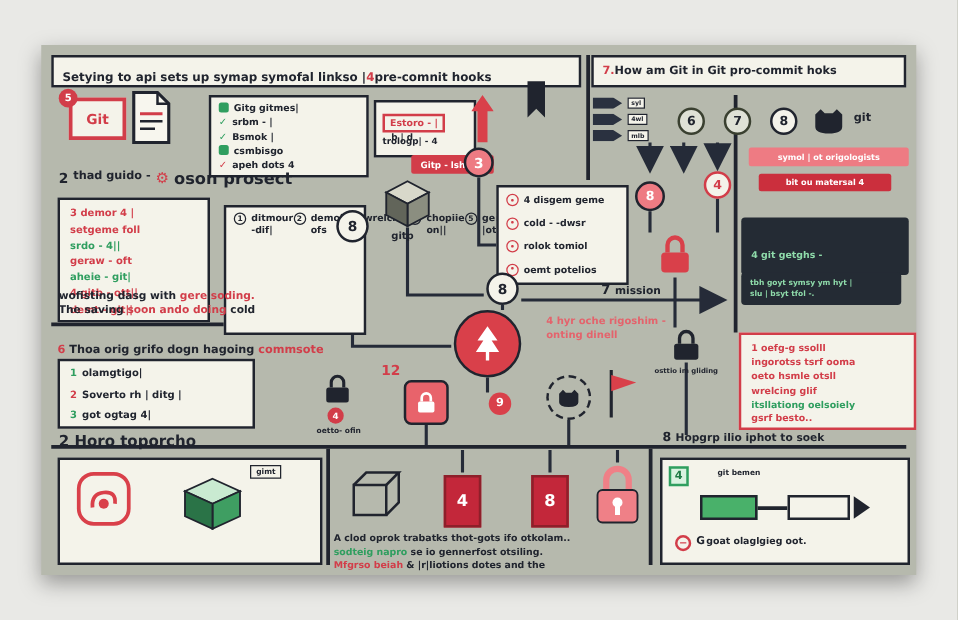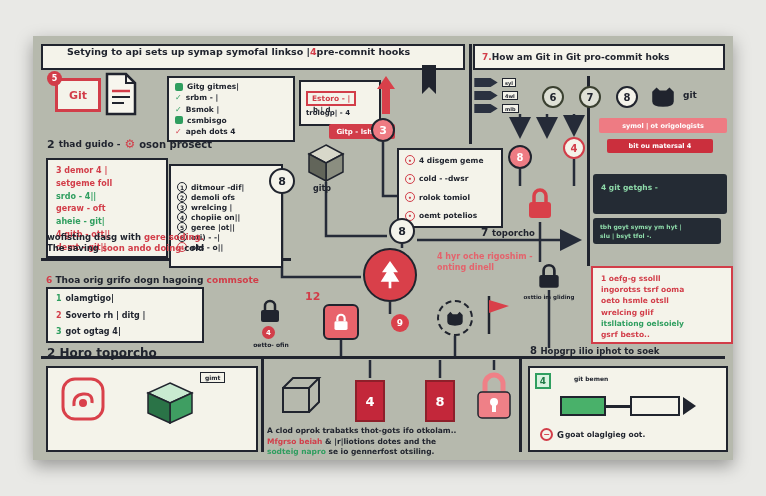--- a/index.html
+++ b/index.html
@@ -8,21 +8,21 @@
   .poster{position:absolute;left:33px;top:36px;width:700px;height:424px;background:#b6b9ad;box-shadow:0 6px 16px rgba(0,0,0,.35)}
   .abs{position:absolute}
   .panel{position:absolute;background:#f4f3ea;border:2.5px solid #20242e;z-index:2}
   .ink{color:#20242e}
   .red{color:#d23d49}
   .green{color:#2f9e5f}
   .pinktx{color:#e4636c}
   .b{font-weight:bold}
   .circle{position:absolute;border-radius:50%;display:flex;align-items:center;justify-content:center;font-weight:bold;z-index:3}
   .divider{position:absolute;background:#20242e;z-index:1}
-  .row{display:flex;align-items:center;gap:4px}
+  .row{display:flex;align-items:flex-start;gap:4px}
   .gbox{width:8px;height:8px;background:#2f9e5f;border-radius:2px;display:inline-block;flex:0 0 auto}
   .gchk{color:#2f9e5f;font-weight:bold;font-size:8px;flex:0 0 auto}
   .rchk{color:#d23d49;font-weight:bold;font-size:8px;flex:0 0 auto}
   .ncirc{width:10px;height:10px;border:1.5px solid #20242e;border-radius:50%;font-size:6px;font-weight:bold;display:flex;align-items:center;justify-content:center;flex:0 0 auto}
   .rcirc-ic{width:10px;height:10px;border:1.5px solid #d23d49;border-radius:50%;color:#d23d49;font-size:6px;font-weight:bold;display:flex;align-items:center;justify-content:center;flex:0 0 auto}
   .darkbox{position:absolute;background:#242b34;border-radius:3px;color:#8fdcab;font-weight:bold;z-index:2}
   .wires{position:absolute;left:0;top:0;z-index:1;pointer-events:none}
   .nodez{z-index:3}
   svg{display:block}
 </style>
@@ -59,21 +59,21 @@
     </g>
   </svg>
 
   <div class="divider" style="left:436px;top:8px;width:3px;height:100px"></div>
   <div class="divider" style="left:554px;top:40px;width:3px;height:190px"></div>
   <div class="divider" style="left:8px;top:222px;width:250px;height:3px"></div>
   <div class="divider" style="left:8px;top:320px;width:684px;height:3px"></div>
   <div class="divider" style="left:228px;top:323px;width:3px;height:93px"></div>
   <div class="divider" style="left:486px;top:323px;width:3px;height:93px"></div>
 
-  <div class="panel" style="left:8px;top:8px;width:424px;height:26px;display:flex;align-items:flex-start;padding:0 24px;font-size:9.5px;font-weight:bold;white-space:nowrap;overflow:hidden">
+  <div class="panel" style="left:8px;top:8px;width:424px;height:26px;display:flex;align-items:flex-end;padding:0 7px;font-size:9.5px;font-weight:bold;white-space:nowrap;overflow:hidden">
     <span class="ink">Setying to api sets up symap symofal linkso | </span>
     <span class="red">4 </span>
     <span class="ink">pre-comnit hooks</span>
   </div>
   <div class="panel" style="left:440px;top:8px;width:252px;height:26px;display:flex;align-items:center;padding:0 7px;font-size:9px;font-weight:bold;white-space:nowrap;overflow:hidden">
     <span class="red">7.</span>
     <span class="ink"> How am Git in Git pro-commit hoks</span>
   </div>
 
   <div class="abs nodez" style="left:22px;top:42px;width:46px;height:34px;background:#f4f3ea;border:3px solid #d23d49;display:flex;align-items:center;justify-content:center">
@@ -122,34 +122,34 @@
     <polygon points="9,0 18,13 13,13 13,38 5,38 5,13 0,13" fill="#d9404a"></polygon>
   </svg>
   <svg class="abs nodez" style="left:388px;top:28px" width="16" height="32" viewBox="0 0 16 32">
     <polygon points="1,1 15,1 15,30 8,23 1,30" fill="#20242e"></polygon>
   </svg>
 
   <div class="abs row nodez" style="left:14px;top:100px;height:16px">
     <span class="ink b" style="font-size:11px">2</span>
     <span class="ink b" style="font-size:9px">thad guido -</span>
     <span class="red" style="font-size:12px;line-height:12px">⚙</span>
-    <span class="ink b" style="font-size:10px">oson prosect</span>
+    <span class="ink b" style="font-size:13px">oson prosect</span>
   </div>
 
   <div class="panel" style="left:13px;top:122px;width:122px;height:100px;padding:5px 8px;font-size:8px;font-weight:bold;line-height:12.8px">
     <div class="red">3 demor 4 |</div>
     <div class="red">setgeme foll</div>
     <div class="green">srdo - 4||</div>
     <div class="red">geraw - oft</div>
     <div class="green">aheie - git|</div>
     <div class="red">4 gitb - ott||</div>
     <div class="red">demt - git||</div>
   </div>
 
-  <div class="panel" style="left:136px;top:128px;width:114px;height:104px;padding:16px 6px;font-size:7.5px;font-weight:bold;display:flex;flex-direction:column;justify-content:space-between">
+  <div class="panel" style="left:146px;top:128px;width:114px;height:104px;padding:4px 6px;font-size:7.5px;font-weight:bold;display:flex;flex-direction:row;justify-content:space-between">
     <div class="row">
         <span class="ncirc">1</span>
         <span class="ink">ditmour -dif|</span>
       </div>
     <div class="row">
         <span class="ncirc">2</span>
         <span class="ink">demoli ofs</span>
       </div>
     <div class="row">
         <span class="ncirc">3</span>
@@ -308,37 +308,37 @@
 
   <div class="circle" style="left:475px;top:109px;width:24px;height:24px;background:#ee7b83;border:2px solid #20242e;color:#fff;font-size:10px">8</div>
   <div class="circle" style="left:530px;top:101px;width:22px;height:22px;background:#f4f3ea;border:2.5px solid #d23d49;color:#d23d49;font-size:10px">4</div>
 
   <svg class="abs nodez" style="left:492px;top:150px" width="30" height="36" viewBox="0 0 30 36">
     <path d="M9 16 V10 a6 6 0 0 1 12 0 V16" fill="none" stroke="#d9404a" stroke-width="3.5"></path>
     <rect x="4" y="16" width="22" height="16" rx="3" fill="#d9404a"></rect>
   </svg>
 
   <div class="abs b ink" style="left:448px;top:190px;font-size:8.5px;z-index:2;white-space:nowrap">
-    <span style="font-size:10.5px">7 </span><span>toporcho</span>
+    <span style="font-size:10.5px">7 </span><span>mission</span>
   </div>
 
   <svg class="abs nodez" style="left:504px;top:226px" width="24" height="28" viewBox="0 0 22 26">
     <path d="M6 12 V8 a5 5 0 0 1 10 0 V12" fill="none" stroke="#20242e" stroke-width="2.5"></path>
     <rect x="2" y="12" width="18" height="12" rx="2" fill="#20242e"></rect>
   </svg>
   <div class="abs ink b" style="left:488px;top:258px;width:56px;font-size:5.5px;text-align:center;z-index:2">osttio im gliding</div>
 
   <div class="abs nodez b" style="left:566px;top:82px;width:128px;height:15px;background:#ee7b83;color:#fff;font-size:6.5px;display:flex;align-items:center;justify-content:center;border-radius:2px">
     <span>symol | ot origologists</span>
   </div>
   <div class="abs nodez b" style="left:574px;top:103px;width:106px;height:14px;background:#cb2f3d;color:#fff;font-size:6.5px;display:flex;align-items:center;justify-content:center;border-radius:2px">
     <span>bit ou matersal 4</span>
   </div>
 
-  <div class="darkbox" style="left:560px;top:138px;width:134px;height:40px;padding:7px 8px;font-size:7.5px;line-height:13px">
+  <div class="darkbox" style="left:560px;top:138px;width:134px;height:40px;padding:23px 8px;font-size:7.5px;line-height:13px">
     <div>4 git getghs -</div>
   </div>
   <div class="darkbox" style="left:560px;top:182px;width:128px;height:26px;padding:4px 7px;font-size:6px;line-height:9px">
     <div>tbh goyt symsy ym hyt |</div>
     <div>slu | bsyt tfol -.</div>
   </div>
 
   <div class="panel" style="left:558px;top:230px;width:142px;height:78px;border-color:#d23d49;padding:5px 8px;font-size:7.5px;font-weight:bold;line-height:11.2px">
     <div class="red">1 oefg-g ssolll</div>
     <div class="red">ingorotss tsrf ooma</div>
@@ -378,22 +378,22 @@
     <span>8</span>
   </div>
   <svg class="abs nodez" style="left:442px;top:334px" width="38" height="52" viewBox="0 0 38 52">
     <path d="M10 22 V14 a9 9 0 0 1 18 0 V22" fill="none" stroke="#ef8087" stroke-width="5"></path>
     <rect x="3" y="22" width="32" height="26" rx="4" fill="#ef8087" stroke="#20242e" stroke-width="1.5"></rect>
     <circle cx="19" cy="32" r="4" fill="#ffffff"></circle>
     <rect x="17" y="34" width="4" height="8" fill="#ffffff"></rect>
   </svg>
   <div class="abs b" style="left:234px;top:390px;width:246px;font-size:7.5px;line-height:10.5px;z-index:2">
     <div class="ink">A clod oprok trabatks thot-gots ifo otkolam..</div>
+    <div><span class="green">sodteig napro</span><span class="ink"> se io gennerfost otsiling.</span></div>
     <div><span class="red">Mfgrso beiah</span><span class="ink"> &amp; |r|liotions dotes and the</span></div>
-    <div><span class="green">sodteig napro</span><span class="ink"> se io gennerfost otsiling.</span></div>
   </div>
 
   <div class="panel" style="left:495px;top:330px;width:200px;height:86px">
     <div class="abs b" style="left:5px;top:5px;width:16px;height:16px;border:2px solid #2f9e5f;background:#d9f2e0;color:#1f7a45;font-size:9px;display:flex;align-items:center;justify-content:center">
       <span>4</span>
     </div>
     <div class="abs ink b" style="left:44px;top:7px;font-size:6px">git bemen</div>
     <div class="abs" style="left:30px;top:28px;display:flex;align-items:center">
       <div style="width:46px;height:20px;background:#49b16a;border:2px solid #20242e"></div>
       <div style="width:24px;height:3px;background:#20242e"></div>

